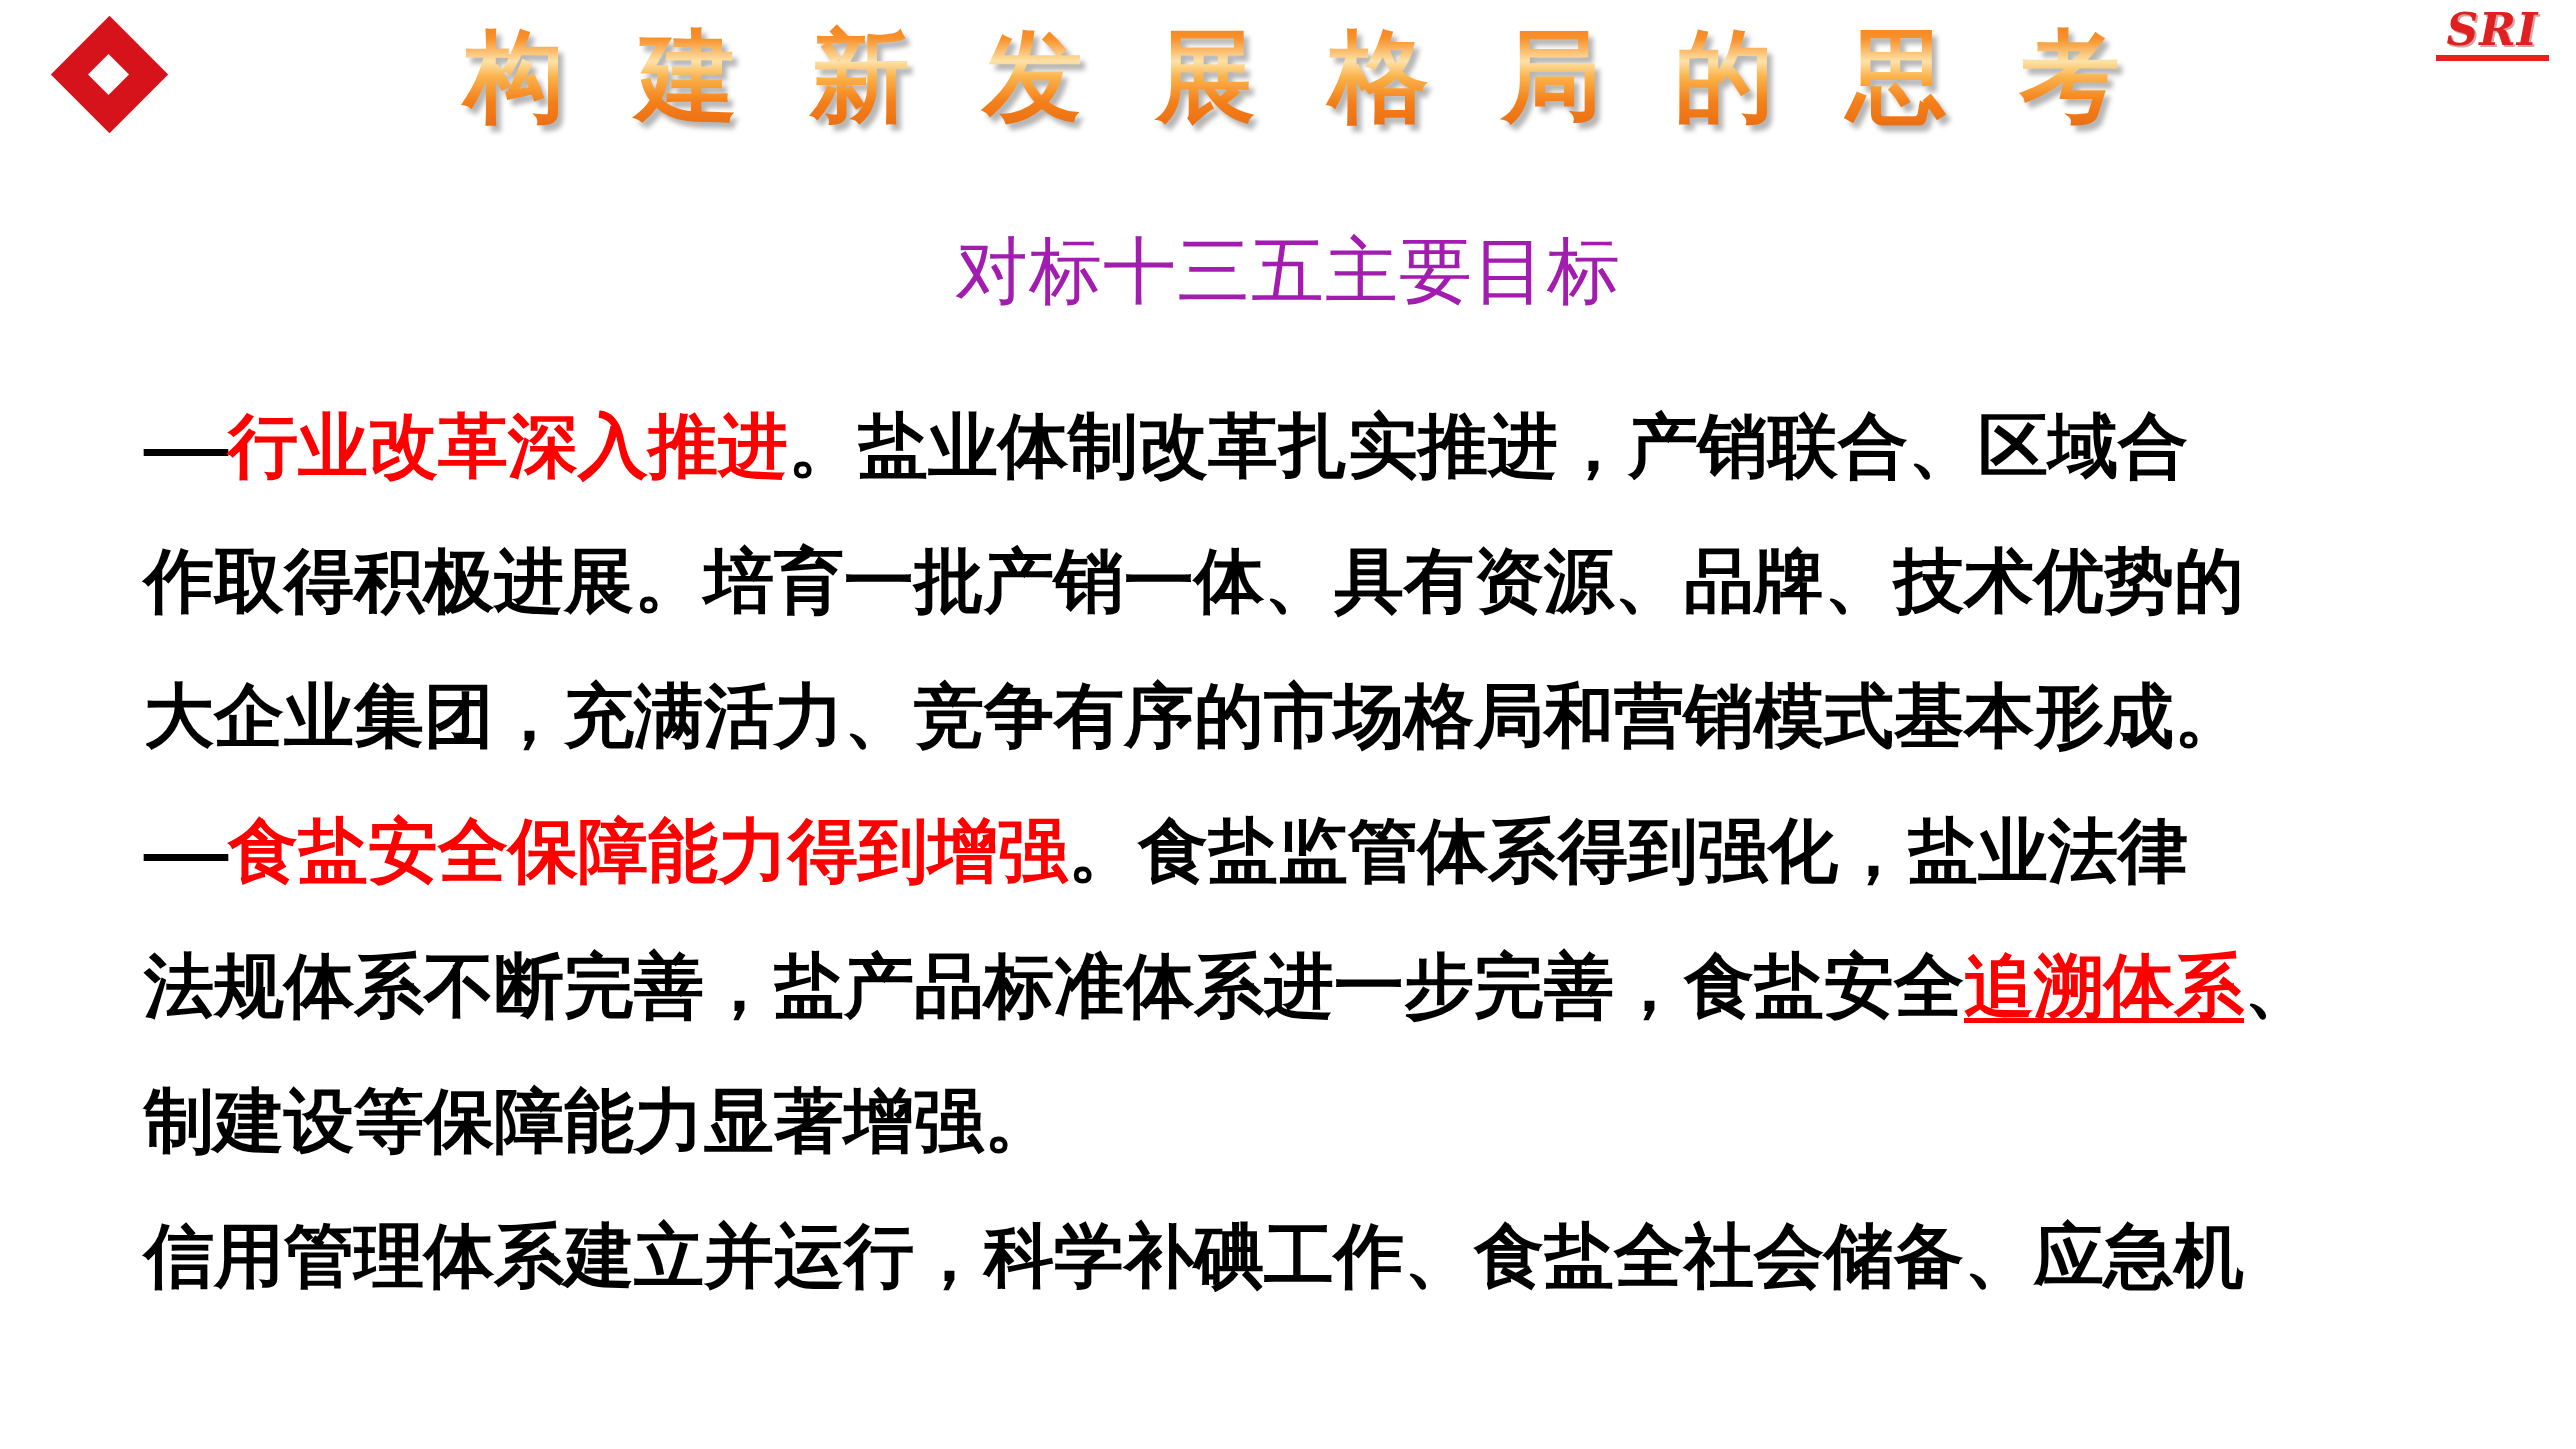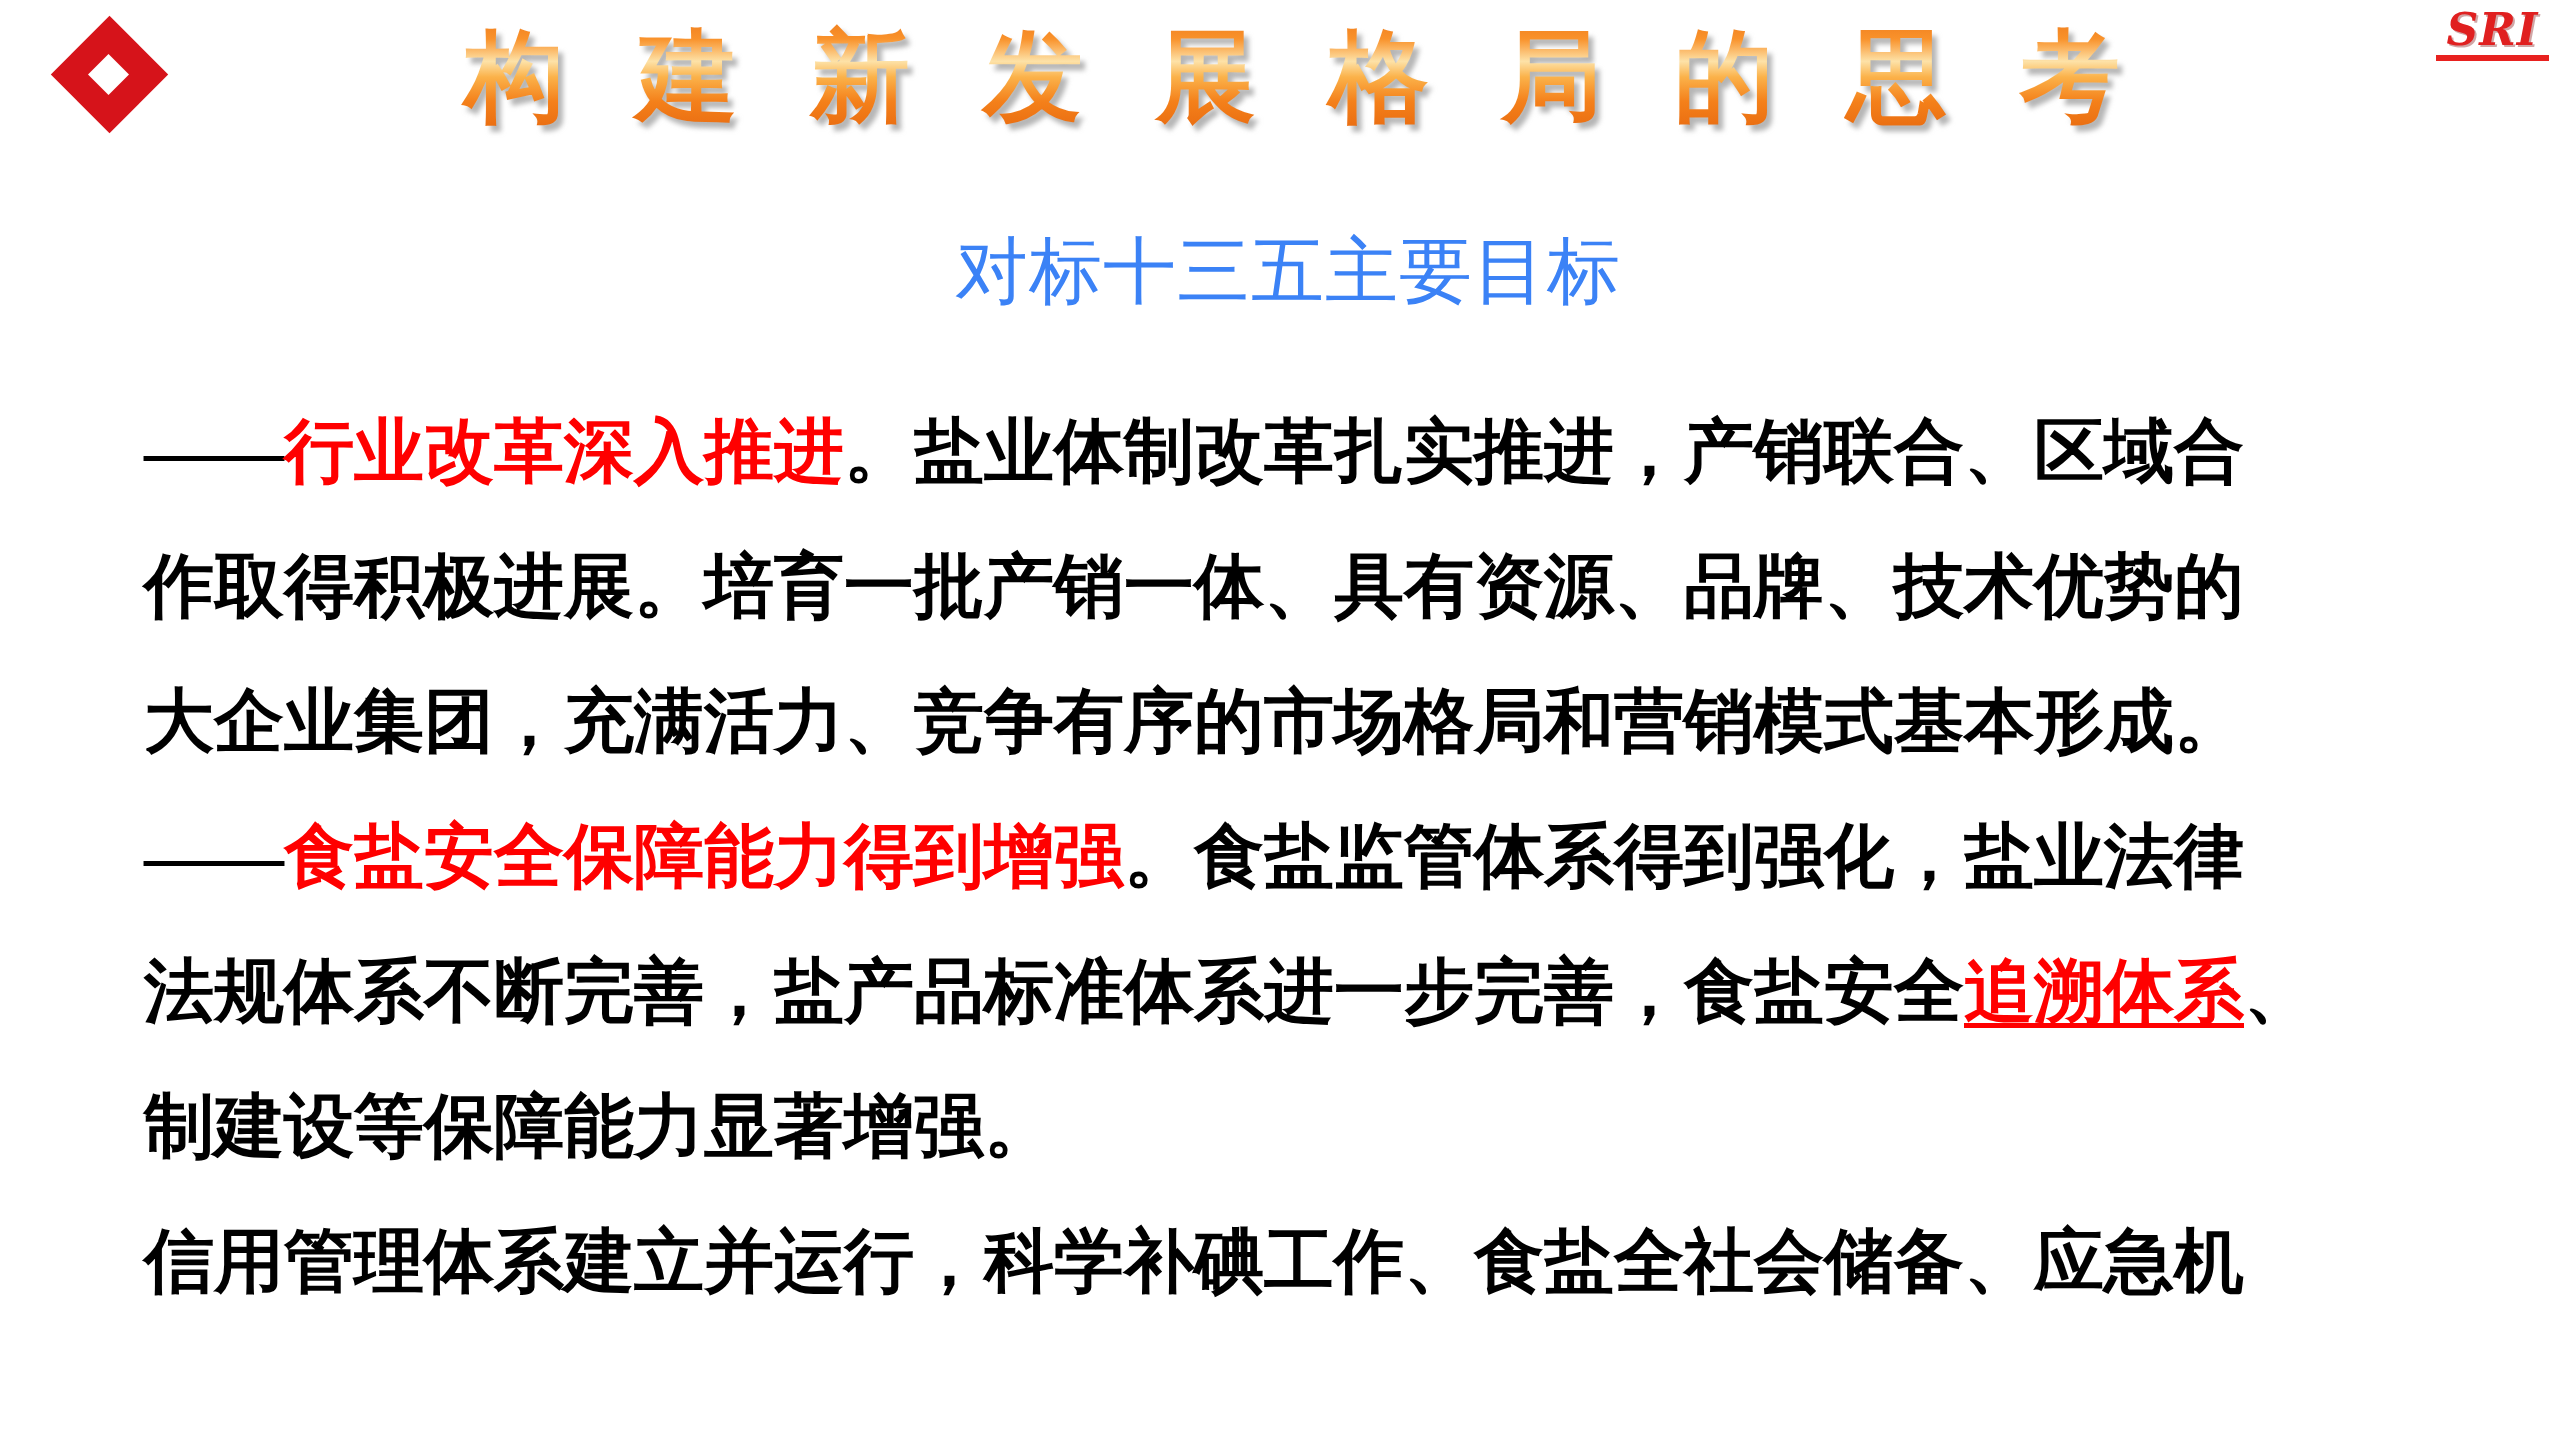--- a/index.html
+++ b/index.html
@@ -113,33 +113,33 @@
   #slide-subtitle {
     position: absolute;
     left: 0;
     right: 0;
     top: 231px;
     text-align: center;
     font-family: "DejaVu Sans", "Liberation Sans", sans-serif;
     font-weight: normal;
     font-size: 73px;
     line-height: 1.1;
-    color: #3b82f6;
+    color: #a21caf;
     letter-spacing: 1px;
   }
 
   
   #body-copy {
     position: absolute;
     left: 144px;
     top: 384px;
     width: 2326px;
   }
   .body-line {
-    font-family: Liberation Serif, serif;
+    font-family: Liberation Mono, monospace;
     font-size: 70px;
     line-height: 135px;
     color: #000000;
     white-space: nowrap;
     font-weight: bold;
     letter-spacing: 0px;
   }
   .seg-dash {
     color: #000000;
     font-weight: bold;

